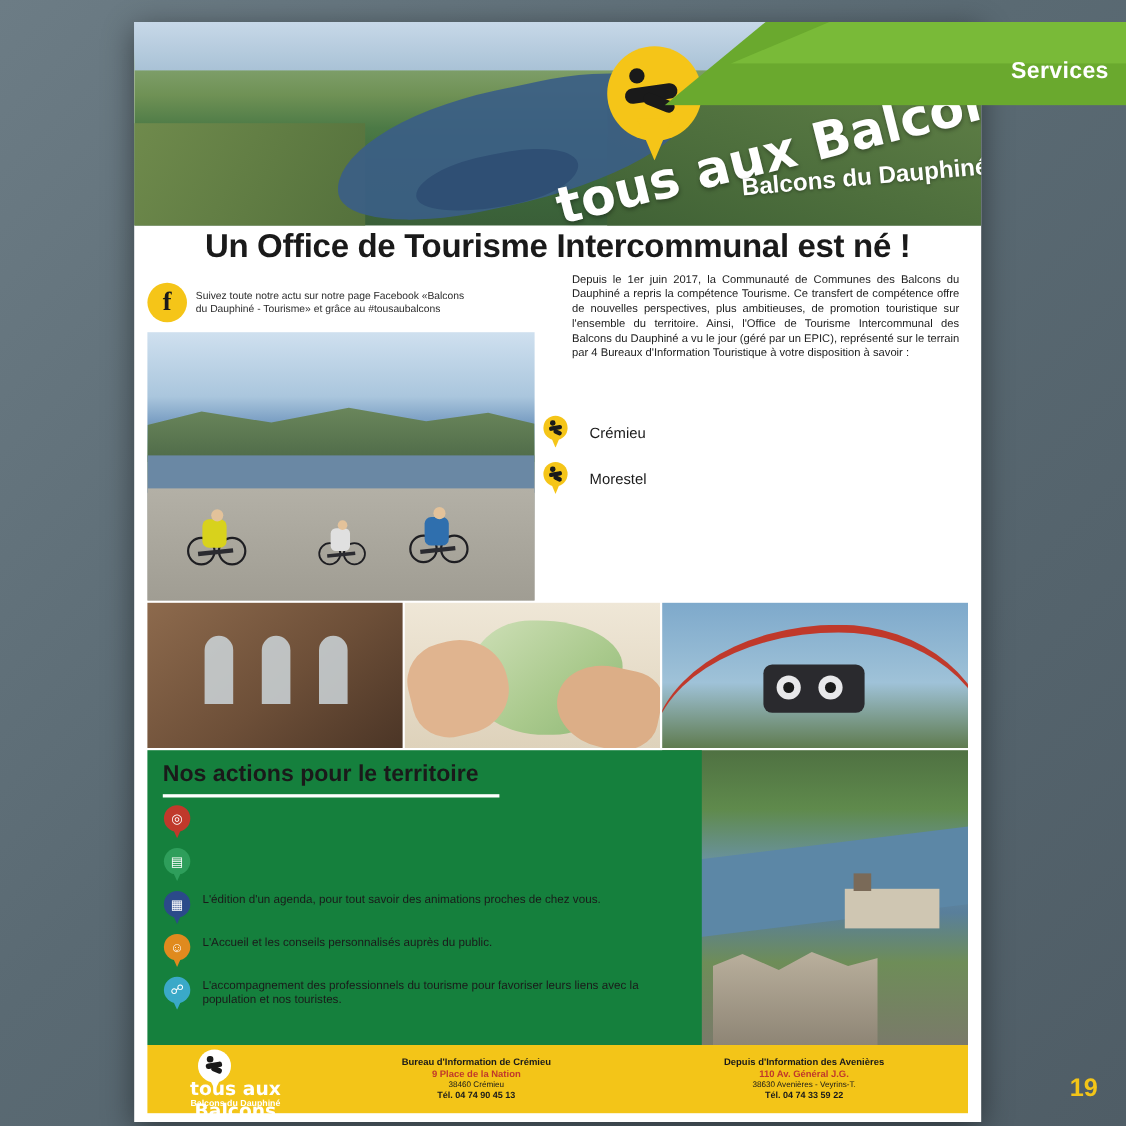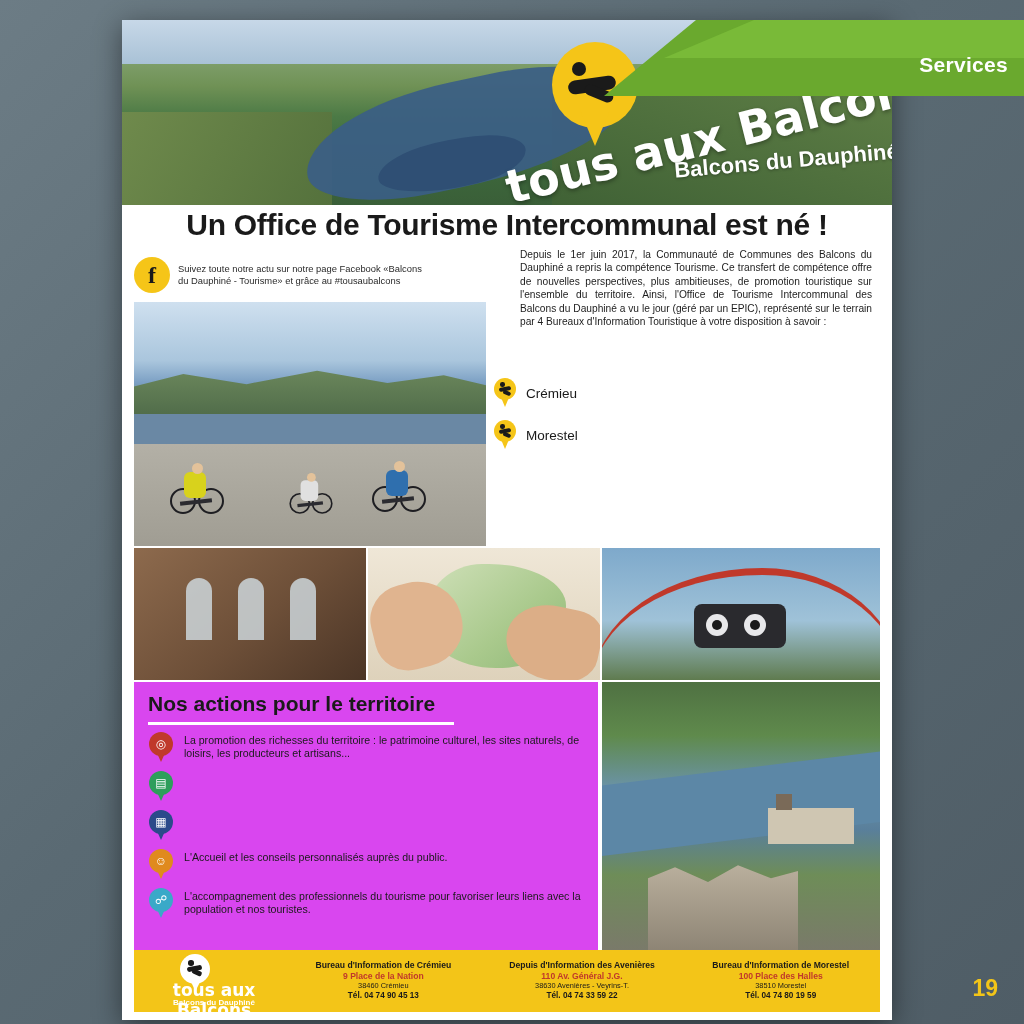--- a/index.html
+++ b/index.html
@@ -261,21 +261,21 @@
   
   .bureau-list {
     position: absolute;
     left: 372px;
     top: 352px;
     width: 350px;
   }
   .bureau-item {
     display: flex;
     align-items: center;
-    gap: 10px;
+    gap: 20px;
     height: 42px;
     text-align: right;
   }
   .mini-pin {
     position: relative;
     width: 22px; height: 30px;
     flex: 0 0 auto;
   }
   .mini-pin .b {
     position: absolute; left:0; top:0; width:22px; height:22px;
@@ -410,23 +410,23 @@
   .photo-river .ruin {
     position: absolute; left: 46px; top: 176px; width: 150px; height: 92px;
     background: linear-gradient(to bottom,#bdb3a0,#8e8575);
     clip-path: polygon(0 22%, 18% 10%, 40% 26%, 60% 8%, 82% 22%, 100% 14%, 100% 100%, 0 100%);
   }
   
   .yellow-panel {
     position: absolute;
     left: 12px;
     top: 662px;
-    width: 464px;
+    width: 504px;
     height: 268px;
-    background: #d946ef;
+    background: #15803d;
   }
   .yellow-title {
     position: absolute;
     left: 14px;
     top: 10px;
     font-size: 21px;
     font-weight: bold;
     color: #1a1a1a;
   }
   .yellow-title-rule {
@@ -656,37 +656,37 @@
     <div class="yellow-title">Nos actions pour le territoire</div>
     <div class="yellow-title-rule"></div>
     <div class="action-list">
 
       <div class="action-item">
         <div class="action-icon">
           <div class="pinb" style="background:#c0392b;"></div>
           <div class="pint" style="background:#c0392b;"></div>
           <div class="glyph">◎</div>
         </div>
-        <div class="action-text">La promotion des richesses du territoire : le patrimoine culturel, les sites naturels, de loisirs, les producteurs et artisans...</div>
       </div>
 
       <div class="action-item">
         <div class="action-icon">
           <div class="pinb" style="background:#2e9e5b;"></div>
           <div class="pint" style="background:#2e9e5b;"></div>
           <div class="glyph">▤</div>
         </div>
       </div>
 
       <div class="action-item">
         <div class="action-icon">
           <div class="pinb" style="background:#2b4a8a;"></div>
           <div class="pint" style="background:#2b4a8a;"></div>
           <div class="glyph">▦</div>
         </div>
+        <div class="action-text">L'édition d'un agenda, pour tout savoir des animations proches de chez vous.</div>
       </div>
 
       <div class="action-item">
         <div class="action-icon">
           <div class="pinb" style="background:#e08a1e;"></div>
           <div class="pint" style="background:#e08a1e;"></div>
           <div class="glyph">☺</div>
         </div>
         <div class="action-text">L'Accueil et les conseils personnalisés auprès du public.</div>
       </div>
@@ -725,26 +725,20 @@
       <div class="bphone">Tél. 04 74 90 45 13</div>
     </div>
 
     <div class="bureau-col">
       <div class="bname">Depuis d'Information des Avenières</div>
       <div class="baddr">110 Av. Général J.G.</div>
       <div class="bcity">38630 Avenières - Veyrins-T.</div>
       <div class="bphone">Tél. 04 74 33 59 22</div>
     </div>
 
-    <div class="bureau-col">
-      <div class="bname">Bureau d'Information de Morestel</div>
-      <div class="baddr">100 Place des Halles</div>
-      <div class="bcity">38510 Morestel</div>
-      <div class="bphone">Tél. 04 74 80 19 59</div>
-    </div>
 
   </div>
 
 </div>
 
 <div class="green-banner">
   <div class="shape"></div>
   <div class="shape2"></div>
 </div>
 <div class="services-label">Services</div>

